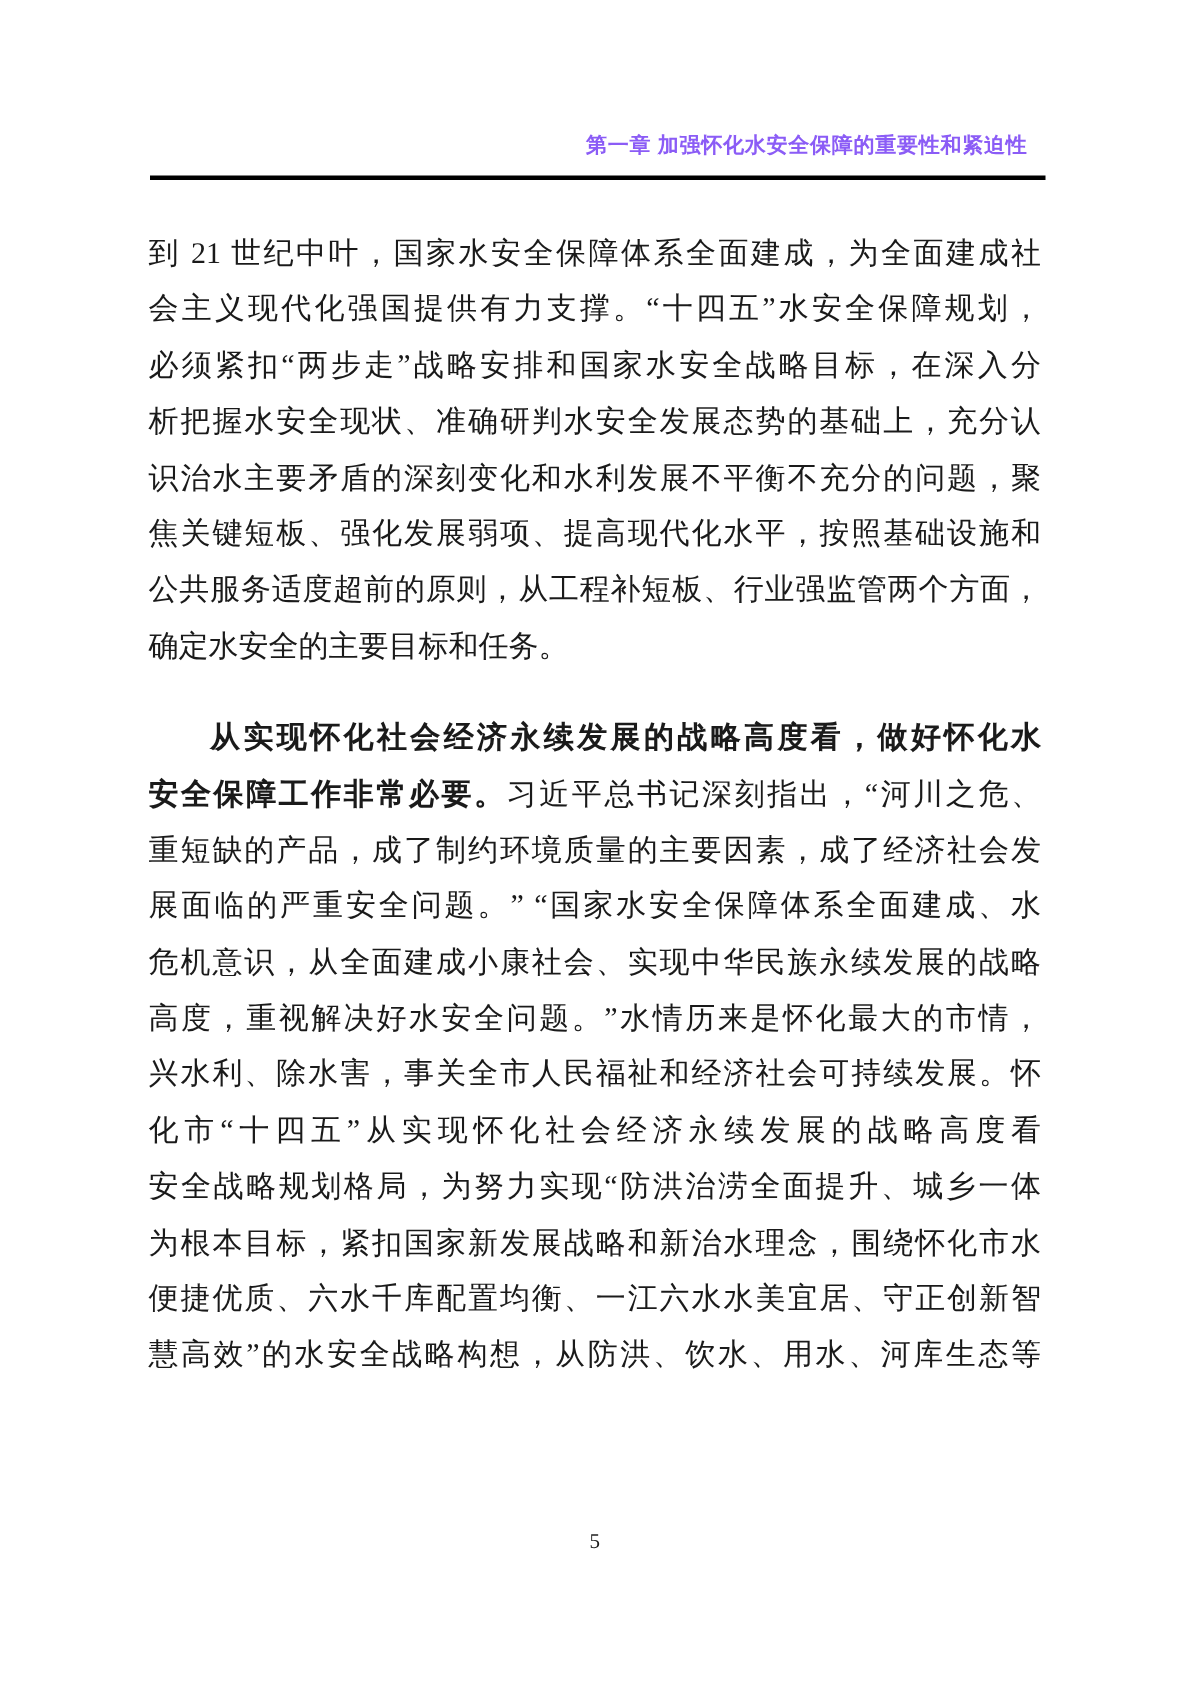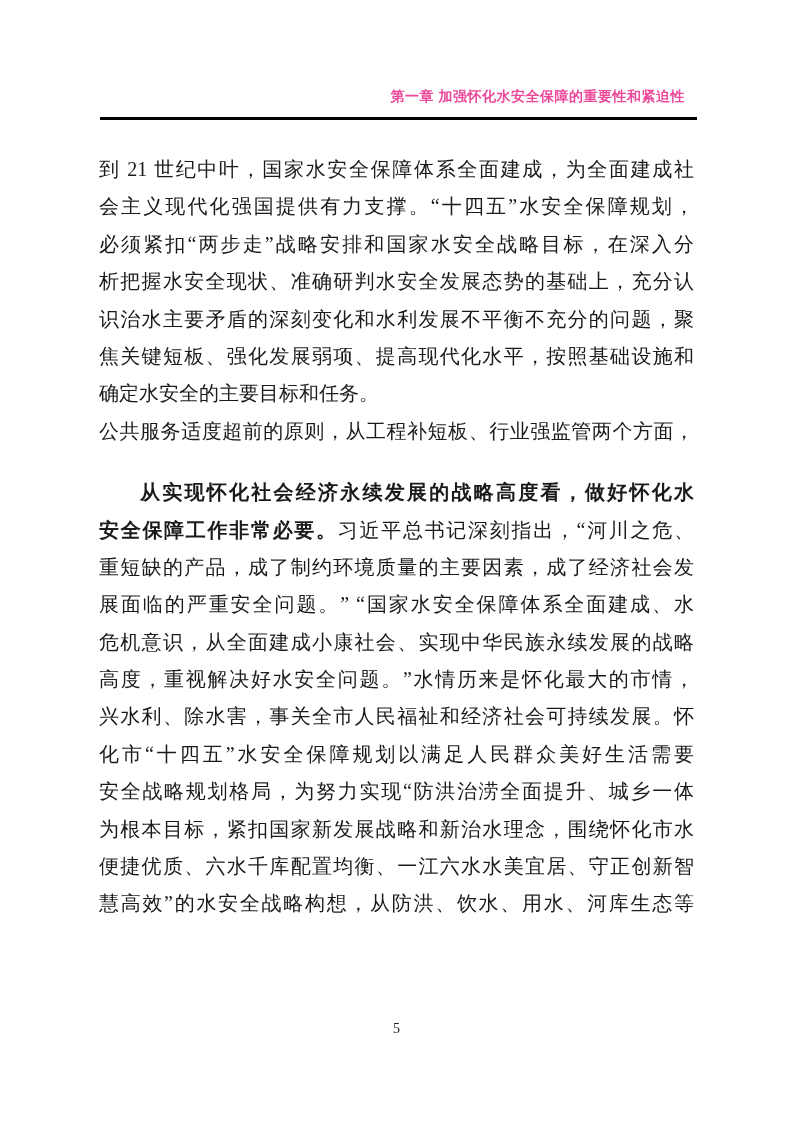--- a/index.html
+++ b/index.html
@@ -19,21 +19,21 @@
   .header-title {
     position: absolute;
     top: 88px;
     left: 99px;
     width: 586px;
     text-align: right;
     font-family: "Liberation Sans", "DejaVu Sans", sans-serif;
     font-weight: 600;
     font-size: 14px;
     letter-spacing: 0.5px;
-    color: #ec4899;
+    color: #8b5cf6;
     white-space: nowrap;
   }
   .header-rule {
     position: absolute;
     top: 117px;
     left: 100px;
     width: 597px;
     height: 2.5px;
     background: #000000;
   }
@@ -81,32 +81,32 @@
 
   <div class="header-rule"></div>
 
   <div class="body-text">
     <div class="line">到 21 世纪中叶，国家水安全保障体系全面建成，为全面建成社</div>
     <div class="line">会主义现代化强国提供有力支撑。“十四五”水安全保障规划，</div>
     <div class="line">必须紧扣“两步走”战略安排和国家水安全战略目标，在深入分</div>
     <div class="line">析把握水安全现状、准确研判水安全发展态势的基础上，充分认</div>
     <div class="line">识治水主要矛盾的深刻变化和水利发展不平衡不充分的问题，聚</div>
     <div class="line">焦关键短板、强化发展弱项、提高现代化水平，按照基础设施和</div>
+    <div class="line">公共服务适度超前的原则，从工程补短板、行业强监管两个方面，</div>
     <div class="line endpara">确定水安全的主要目标和任务。</div>
-    <div class="line">公共服务适度超前的原则，从工程补短板、行业强监管两个方面，</div>
 
     <div class="line indent bold">从实现怀化社会经济永续发展的战略高度看，做好怀化水</div>
     <div class="line"><span class="bold">安全保障工作非常必要。</span><span>习近平总书记深刻指出，“河川之危、</span></div>
 
     <div class="line">重短缺的产品，成了制约环境质量的主要因素，成了经济社会发</div>
     <div class="line">展面临的严重安全问题。” “国家水安全保障体系全面建成、水</div>
     <div class="line">危机意识，从全面建成小康社会、实现中华民族永续发展的战略</div>
     <div class="line">高度，重视解决好水安全问题。”水情历来是怀化最大的市情，</div>
     <div class="line">兴水利、除水害，事关全市人民福祉和经济社会可持续发展。怀</div>
-    <div class="line">化市“十四五”水安全保障规划以满足人民群众美好生活需要</div>
+    <div class="line">化市“十四五”从实现怀化社会经济永续发展的战略高度看</div>
     <div class="line">安全战略规划格局，为努力实现“防洪治涝全面提升、城乡一体</div>
     <div class="line">为根本目标，紧扣国家新发展战略和新治水理念，围绕怀化市水</div>
     <div class="line">便捷优质、六水千库配置均衡、一江六水水美宜居、守正创新智</div>
     <div class="line">慧高效”的水安全战略构想，从防洪、饮水、用水、河库生态等</div>
   </div>
 
   <div class="footer">
     <span>5</span>
   </div>
 

